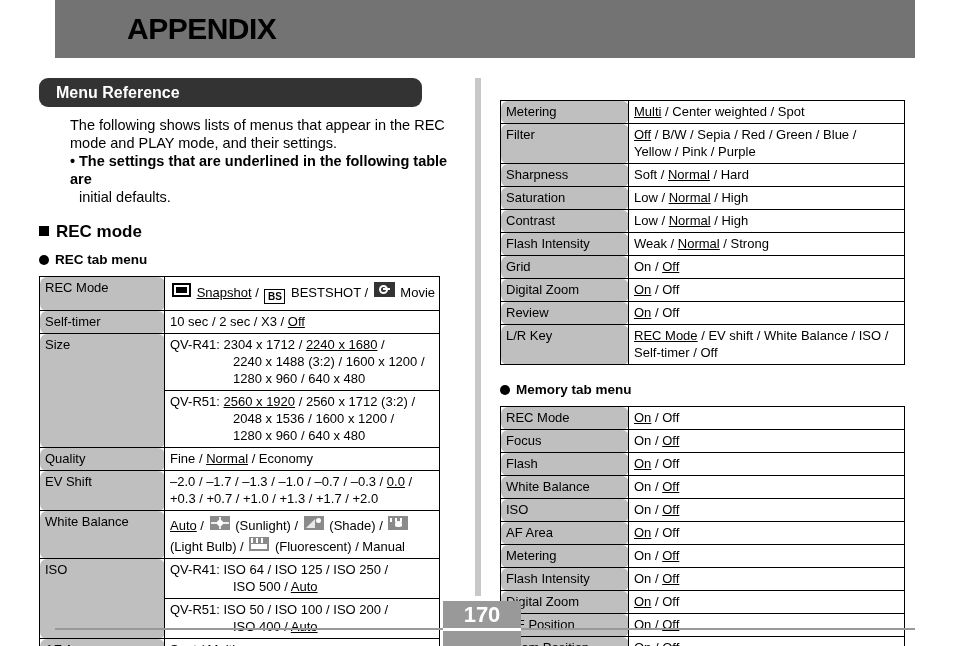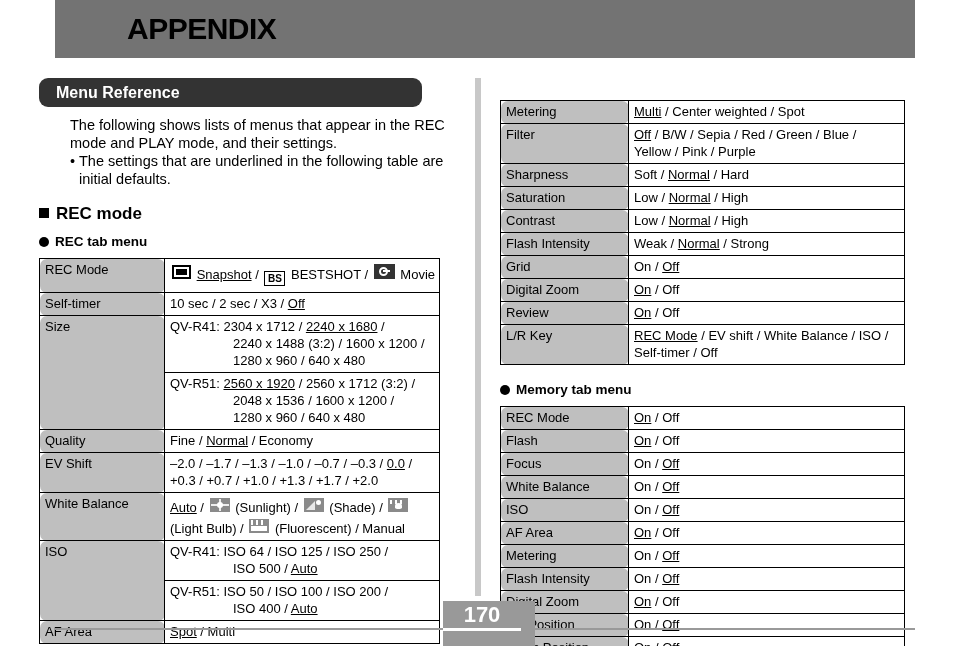--- a/index.html
+++ b/index.html
@@ -77,20 +77,21 @@
   
   .body-text {
     font-size: 14.5px;
     line-height: 18px;
     margin-top: 9px;
     width: 400px;
     margin-left: 31px;
   }
   .bullet-line {
     display: block;
+    font-weight: bold;
   }
   .bullet-line .bt {
     display: inline-block;
     width: 9px;
   }
   .bullet-indent {
     padding-left: 9px;
     display: block;
   }
 
@@ -323,21 +324,21 @@
     left: 521px;
     top: 628px;
     width: 394px;
     height: 2px;
     background: #999999;
   }
   #page-box {
     position: absolute;
     left: 443px;
     top: 601px;
-    width: 92px;
+    width: 78px;
     height: 45px;
     background: #999999;
   }
   #page-box .white-rule {
     position: absolute;
     left: 0;
     top: 27px;
     width: 78px;
     height: 3px;
     background: #ffffff;
@@ -563,29 +564,29 @@
         <col class="c2">
       </colgroup>
     <tbody id="memory-rows">
       <tr>
         <td class="lbl">REC Mode</td>
         <td class="val">
             <span class="plain-line"><span></span><u>On</u><span> / Off</span></span>
           </td>
       </tr>
       <tr>
+        <td class="lbl">Focus</td>
+        <td class="val">
+            <span class="plain-line"><span>On / </span><u>Off</u><span></span></span>
+          </td>
+      </tr>
+      <tr>
         <td class="lbl">Flash</td>
         <td class="val">
             <span class="plain-line"><span></span><u>On</u><span> / Off</span></span>
-          </td>
-      </tr>
-      <tr>
-        <td class="lbl">Focus</td>
-        <td class="val">
-            <span class="plain-line"><span>On / </span><u>Off</u><span></span></span>
           </td>
       </tr>
       <tr>
         <td class="lbl">White Balance</td>
         <td class="val">
             <span class="plain-line"><span>On / </span><u>Off</u><span></span></span>
           </td>
       </tr>
       <tr>
         <td class="lbl">ISO</td>

